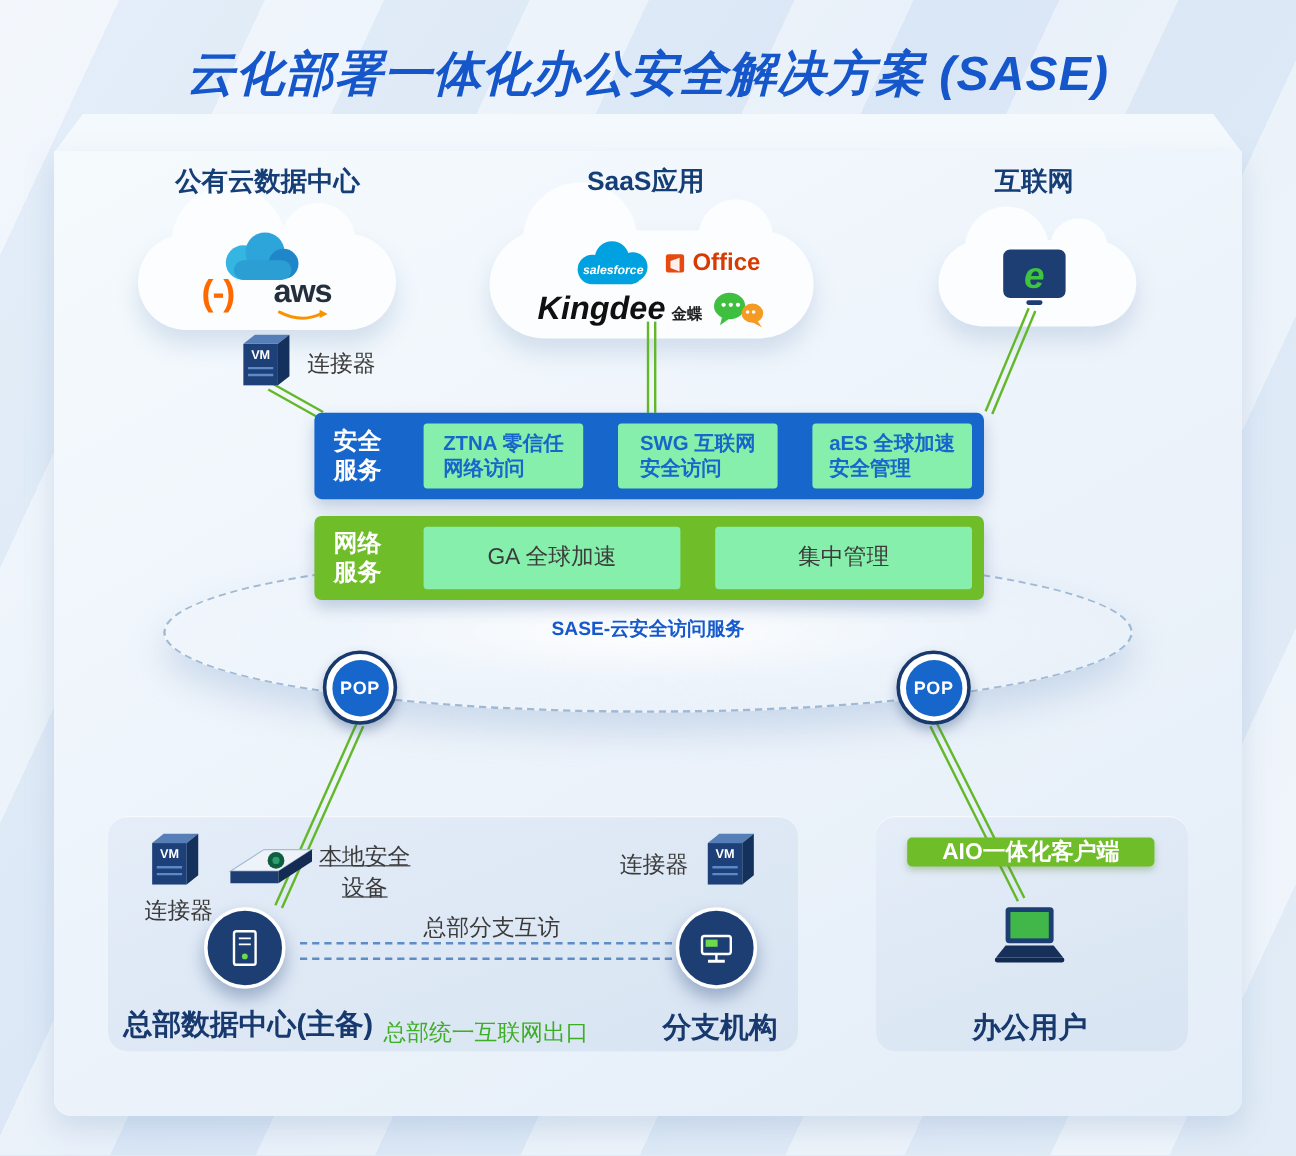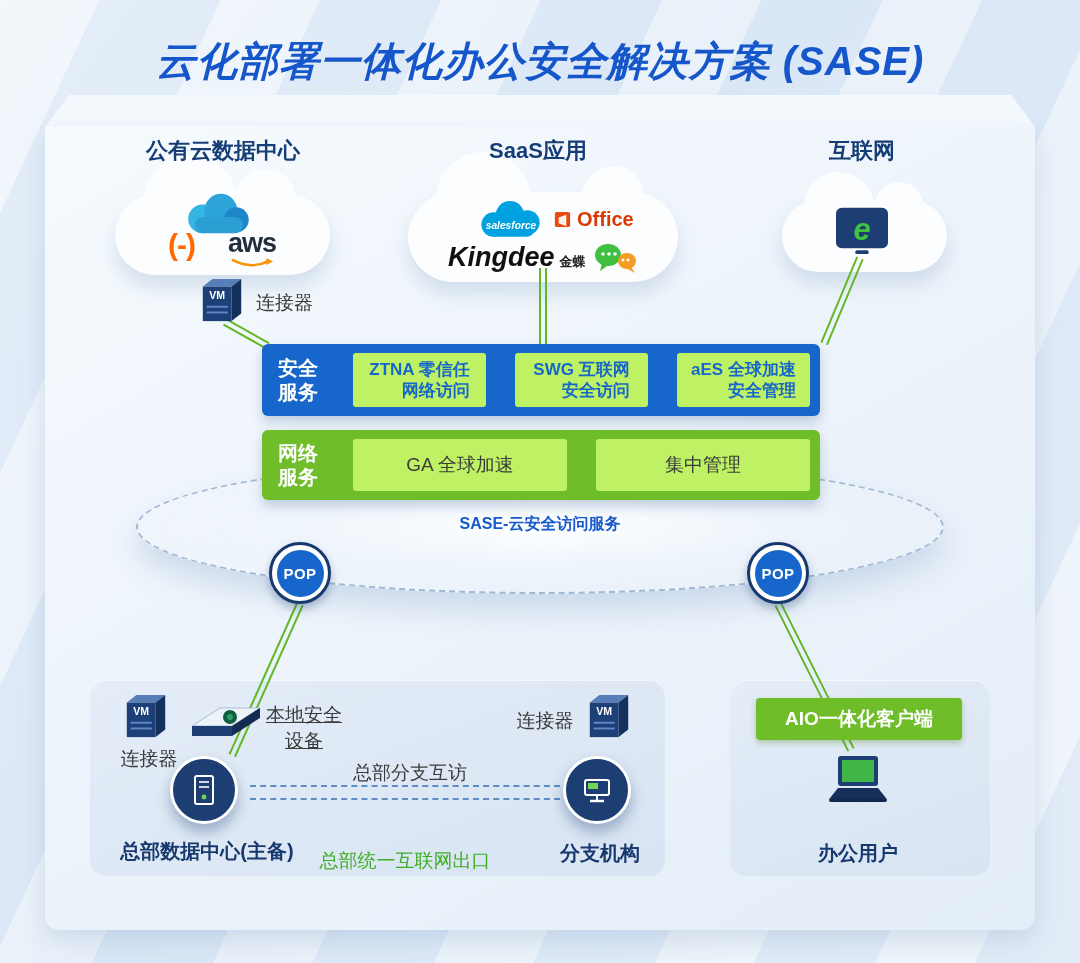--- a/index.html
+++ b/index.html
@@ -26,22 +26,22 @@
   .cloud-sm::after { width:48px; height:48px; right:24px; top:-18px; }
   .cl-item { position:absolute; z-index:3; }
   .glink { position:absolute; width:8px; border-left:2.5px solid #63b828; border-right:2.5px solid #63b828;
     transform-origin:top center; z-index:2; }
   .bar { position:absolute; left:262px; width:558px; border-radius:6px; display:flex; align-items:center;
     padding:0 10px; gap:9px; z-index:5; box-shadow:0 6px 12px rgba(70,100,150,0.28); }
   .bar-blue { top:344px; height:72px; background:#1766cb; }
   .bar-green { top:430px; height:70px; background:#6fbd28; }
   .bar-label { width:52px; flex:0 0 auto; color:#fff; font-size:20px; font-weight:bold; text-align:center;
     white-space:pre-line; line-height:1.2; }
-  .bar-item { flex:1; background:#bef264; border-radius:3px; display:flex; align-items:center; justify-content:center;
-    text-align:right; white-space:pre-line; line-height:1.25;margin-left:20px; }
+  .bar-item { flex:1; background:#86efac; border-radius:3px; display:flex; align-items:center; justify-content:center;
+    text-align:left; white-space:pre-line; line-height:1.25;margin-left:20px; }
   .bar-blue .bar-item { height:54px; color:#1766cb; font-weight:bold; font-size:17px; }
   .bar-green .bar-item { height:52px; color:#3c3c3c; font-weight:500; font-size:19px; }
   .sase-ellipse { position:absolute; left:136px; top:460px; width:808px; height:134px;
     border:2px dashed #9fb8d4; border-radius:50%; z-index:1;
     background:radial-gradient(closest-side, rgba(255,255,255,0.92) 0%, rgba(240,246,252,0.5) 60%, rgba(240,246,252,0) 100%);
     box-shadow:0 16px 28px rgba(135,165,205,0.32); }
   .sase-label { position:absolute; left:340px; top:514px; width:400px; text-align:center;
     font-size:16px; font-weight:bold; color:#1659cc; z-index:5; }
   .pop { position:absolute; width:62px; height:62px; border-radius:50%; background:#fff;
     border:3px solid #17396e; display:flex; align-items:center; justify-content:center;
@@ -49,25 +49,25 @@
   .pop-core { width:47px; height:47px; border-radius:50%; background:#1766cb; color:#fff;
     font-size:15px; font-weight:bold; display:flex; align-items:center; justify-content:center; letter-spacing:0.5px; }
   .sub-panel { position:absolute; top:680px; height:196px; border-radius:16px; z-index:1;
     background:linear-gradient(160deg,#e4edf8,#d8e4f2); box-shadow:inset 0 1px 0 rgba(255,255,255,0.65); }
   .panel-hq { left:90px; width:575px; }
   .panel-client { left:730px; width:260px; }
   .node { position:absolute; width:68px; height:68px; border-radius:50%; background:#1c3e72;
     border:3px solid #fff; box-shadow:0 8px 14px rgba(50,80,130,0.4);
     display:flex; align-items:center; justify-content:center; z-index:3; }
   .lbl { position:absolute; color:#3b3b3b; font-size:19px; z-index:3; text-align:center; }
-  .lbl-navy { position:absolute; color:#17396e; font-size:20px; font-weight:bold; text-align:center; z-index:3; }
+  .lbl-navy { position:absolute; color:#17396e; font-size:24px; font-weight:bold; text-align:center; z-index:3; }
   .lbl-green { color:#3fae27; }
   .preline { white-space:pre-line; line-height:1.35; }
   .dashline { position:absolute; border-top:2px dashed #5d8cc7; z-index:2; }
-  .aio-btn { position:absolute; left:756px; top:698px; width:206px; height:42px; background:#6fbd28;
+  .aio-btn { position:absolute; left:756px; top:698px; width:206px; height:24px; background:#6fbd28;
     border-radius:4px; color:#fff; font-size:19px; font-weight:bold; display:flex; align-items:center;
     justify-content:center; z-index:3; box-shadow:0 3px 6px rgba(80,130,40,0.35); }
   .alicloud { font-size:30px; font-weight:bold; color:#ff6a00; letter-spacing:-1px; }
   .aws-wrap { display:flex; flex-direction:column; align-items:center; }
   .aws-txt { font-size:27px; font-weight:800; color:#242f3e; line-height:1; letter-spacing:-1px; }
   .office-wrap { display:flex; align-items:center; gap:5px; }
   .office-txt { font-size:20px; font-weight:600; color:#d83b01; }
   .kd-en { font-size:27px; font-weight:900; font-style:italic; color:#101010; }
   .kd-cn { font-size:13px; font-weight:bold; color:#222; margin-left:5px; }
 </style>

